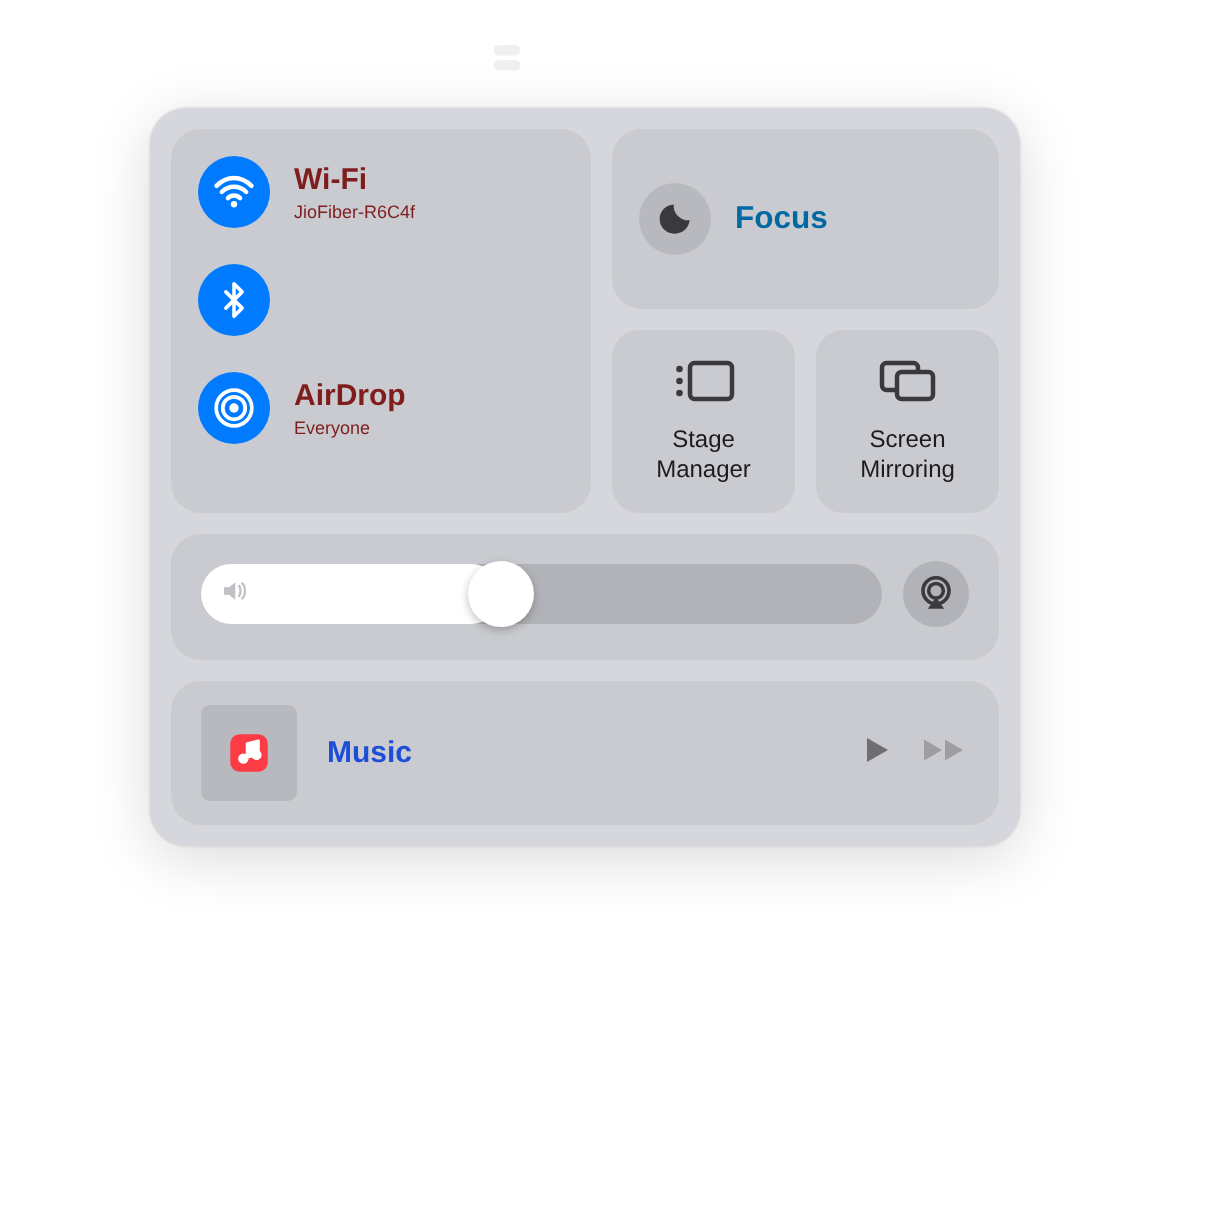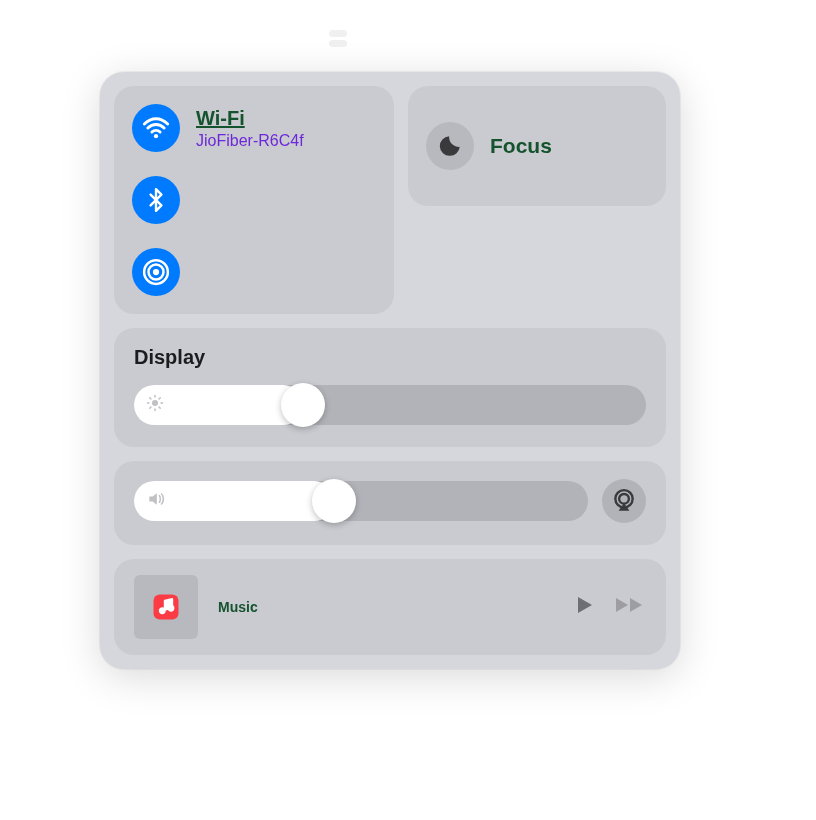--- a/index.html
+++ b/index.html
@@ -62,35 +62,35 @@
       width: 48px;
       height: 48px;
       border-radius: 50%;
       display: flex;
       align-items: center;
       justify-content: center;
       flex-shrink: 0;
     }
     .circle-blue { background: #007aff; }
     .conn-text { display: flex; flex-direction: column; gap: 2px; }
-    .conn-title { font-size: 20px; font-weight: 700; color: #14532d; text-decoration: underline; }
-    .conn-sub { font-size: 16px; color: #6d28d9; }
+    .conn-title { font-size: 20px; font-weight: 700; color: #7f1d1d; }
+    .conn-sub { font-size: 12px; color: #7f1d1d; }
     .right-col { display: flex; flex-direction: column; gap: 14px; }
     .focus-card {
       background: #cacbd0;
       border-radius: 20px;
       padding: 18px;
       display: flex;
       align-items: center;
       gap: 16px;
       cursor: pointer;
       height: 120px;
     }
     .circle-gray { background: #b8b9be; }
-    .focus-title { font-size: 21px; font-weight: 700; color: #14532d; }
+    .focus-title { font-size: 21px; font-weight: 700; color: #0369a1; }
     .small-grid {
       display: grid;
       grid-template-columns: 1fr 1fr;
       gap: 14px;
     }
     .small-card {
       background: #cacbd0;
       border-radius: 18px;
       padding: 14px 6px;
       display: flex;
@@ -170,21 +170,21 @@
     }
     .music-art {
       width: 64px;
       height: 64px;
       background: #b8b9be;
       border-radius: 6px;
       display: flex;
       align-items: center;
       justify-content: center;
     }
-    .music-title { font-size: 14px; font-weight: 700; color: #14532d; flex: 1; }
+    .music-title { font-size: 20px; font-weight: 700; color: #1d4ed8; flex: 1; }
     .music-controls { display: flex; align-items: center; gap: 18px; }
     .play-btn, .ff-btn { cursor: pointer; }
   </style>
 </head>
 <body>
 
 <div class="menubar-icon">
   <div class="pill"></div>
   <div class="pill"></div>
 </div>
@@ -219,61 +219,65 @@
       </div>
 
       <div class="conn-row">
         <div class="circle-icon circle-blue">
           <svg width="30" height="30" viewBox="0 0 24 24" fill="none">
             <circle cx="12" cy="12" r="2.5" fill="#fff"></circle>
             <circle cx="12" cy="12" r="6" stroke="#fff" stroke-width="2"></circle>
             <circle cx="12" cy="12" r="9.5" stroke="#fff" stroke-width="2"></circle>
           </svg>
         </div>
+        <div class="conn-text">
+          <span class="conn-title">AirDrop</span>
+          <span class="conn-sub">Everyone</span>
+        </div>
       </div>
     </div>
 
     <div class="right-col">
       <div class="focus-card">
         <div class="circle-icon circle-gray">
           <svg width="26" height="26" viewBox="0 0 24 24">
             <path d="M21 12.8A9 9 0 0111.2 3 7 7 0 0012 21a9 9 0 009-8.2z" fill="#3a3a3c"></path>
           </svg>
         </div>
         <span class="focus-title">Focus</span>
       </div>
 
-    </div>
-  </div>
-
-  <div class="slider-card">
-    <div class="slider-title">Display</div>
-    <div class="slider-row">
-      <div class="slider-track">
-        <div class="slider-fill" id="display-fill" style="width: 33%;">
+      <div class="small-grid">
+        <div class="small-card">
           <span>
-            <svg width="18" height="18" viewBox="0 0 24 24">
-              <circle cx="12" cy="12" r="4" fill="#c0c0c5"></circle>
-              <g stroke="#c0c0c5" stroke-width="2" stroke-linecap="round">
-                <line x1="12" y1="2" x2="12" y2="4"></line>
-                  <line x1="12" y1="20" x2="12" y2="22"></line>
-                <line x1="2" y1="12" x2="4" y2="12"></line>
-                  <line x1="20" y1="12" x2="22" y2="12"></line>
-                <line x1="5" y1="5" x2="6.5" y2="6.5"></line>
-                  <line x1="17.5" y1="17.5" x2="19" y2="19"></line>
-                <line x1="5" y1="19" x2="6.5" y2="17.5"></line>
-                  <line x1="17.5" y1="6.5" x2="19" y2="5"></line>
-              </g>
+            <svg width="42" height="30" viewBox="0 0 42 30">
+              <circle cx="5" cy="7" r="2.2" fill="#3a3a3c"></circle>
+              <circle cx="5" cy="15" r="2.2" fill="#3a3a3c"></circle>
+              <circle cx="5" cy="23" r="2.2" fill="#3a3a3c"></circle>
+              <rect x="12" y="3" width="28" height="24" rx="3" stroke="#3a3a3c" stroke-width="3" fill="none"></rect>
             </svg>
           </span>
-        </div>
-        <div class="slider-thumb" id="display-thumb" style="left: calc(33% - 22px);"></div>
+          <span class="small-card-label">Stage
+Manager</span>
+        </div>
+
+        <div class="small-card">
+          <span>
+            <svg width="40" height="30" viewBox="0 0 40 30">
+              <rect x="3" y="3" width="24" height="18" rx="3" stroke="#3a3a3c" stroke-width="3" fill="#cacbd0"></rect>
+              <rect x="13" y="9" width="24" height="18" rx="3" stroke="#3a3a3c" stroke-width="3" fill="#cacbd0"></rect>
+            </svg>
+          </span>
+          <span class="small-card-label">Screen
+Mirroring</span>
+        </div>
       </div>
     </div>
   </div>
+
 
   <div class="slider-card">
     <div class="slider-row">
       <div class="slider-track">
         <div class="slider-fill" id="sound-fill" style="width: 44%;">
           <span>
             <svg width="20" height="20" viewBox="0 0 24 24">
               <path d="M4 9v6h4l5 4V5L8 9H4z" fill="#c0c0c5"></path>
               <path d="M16 8c1.5 1 1.5 7 0 8M18.5 6c3 2 3 10 0 12" stroke="#c0c0c5" stroke-width="1.8" fill="none" stroke-linecap="round"></path>
             </svg>

